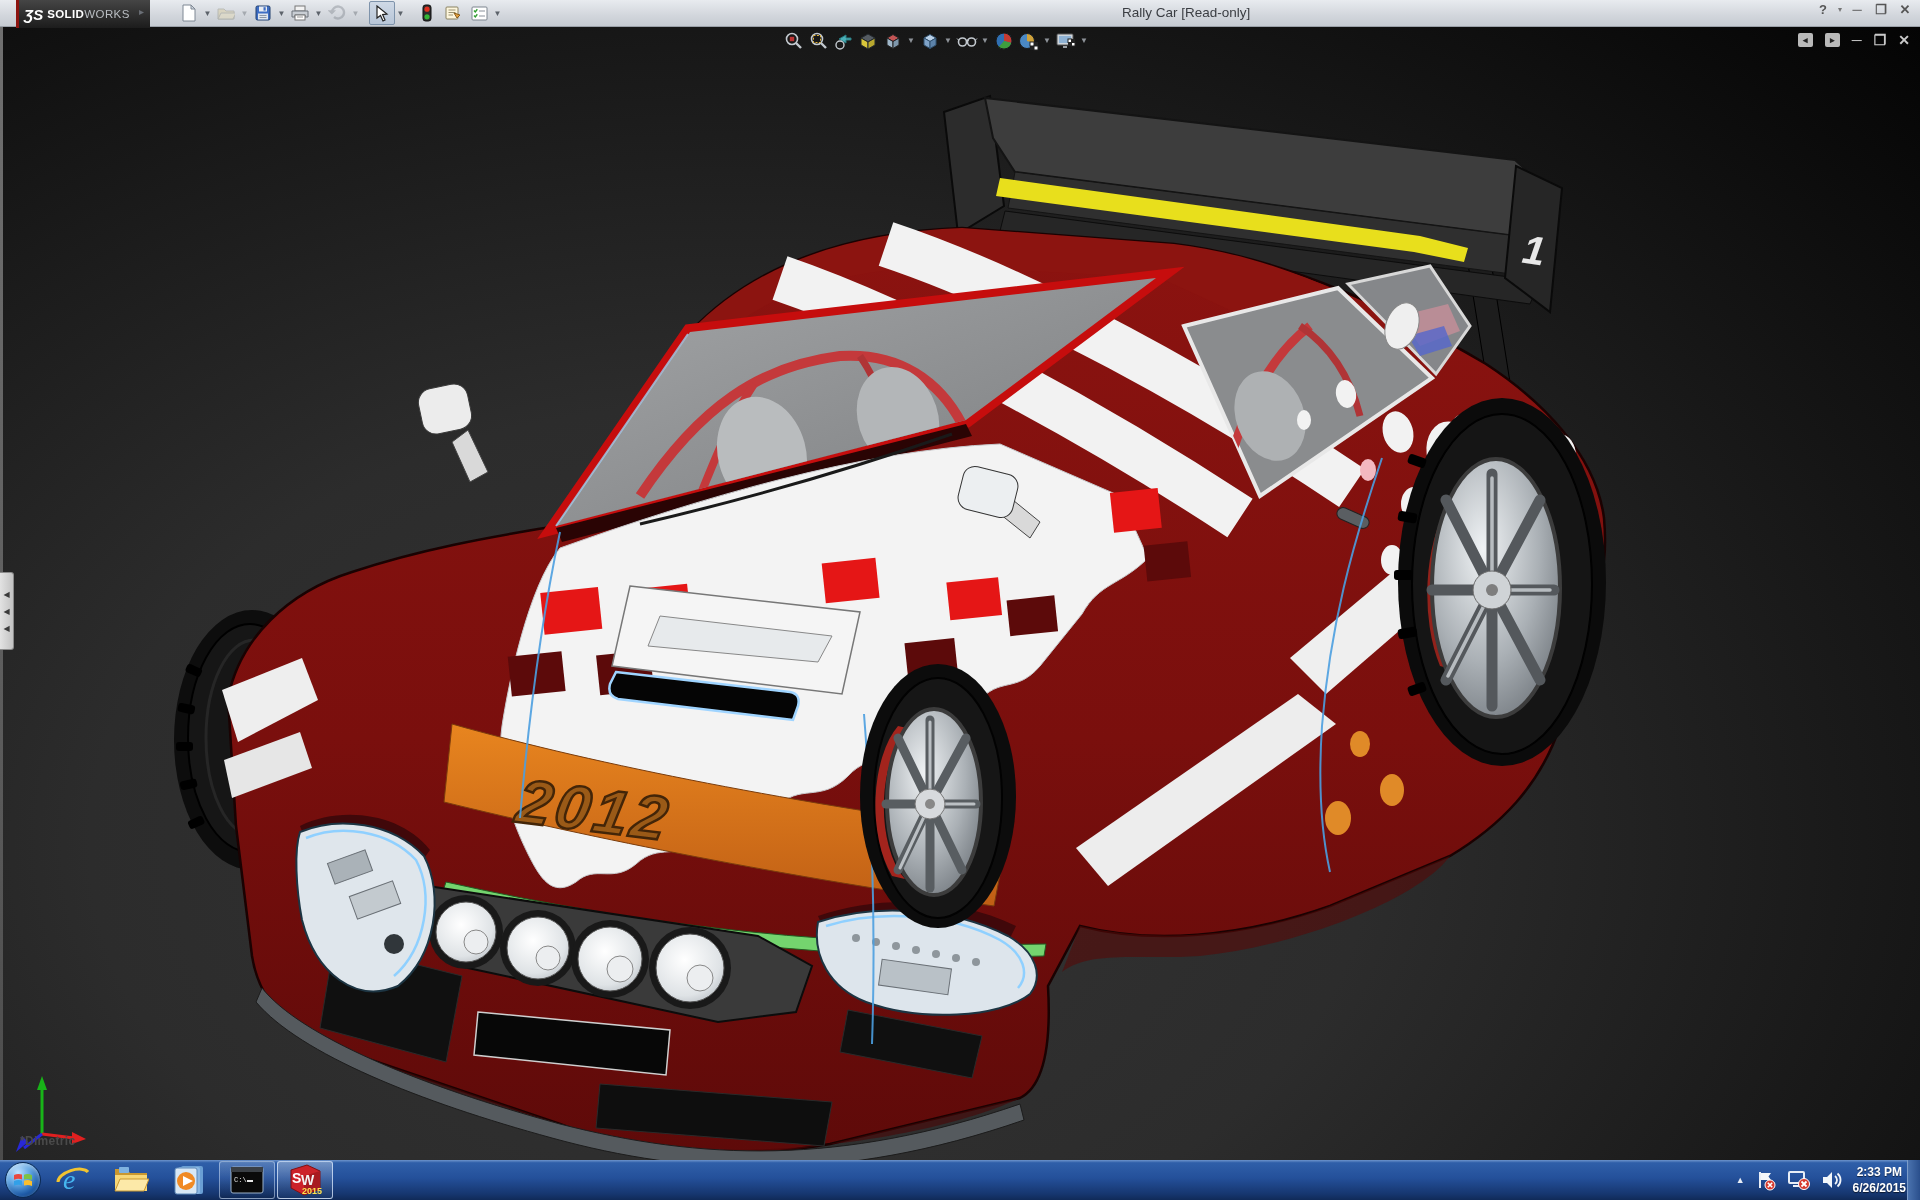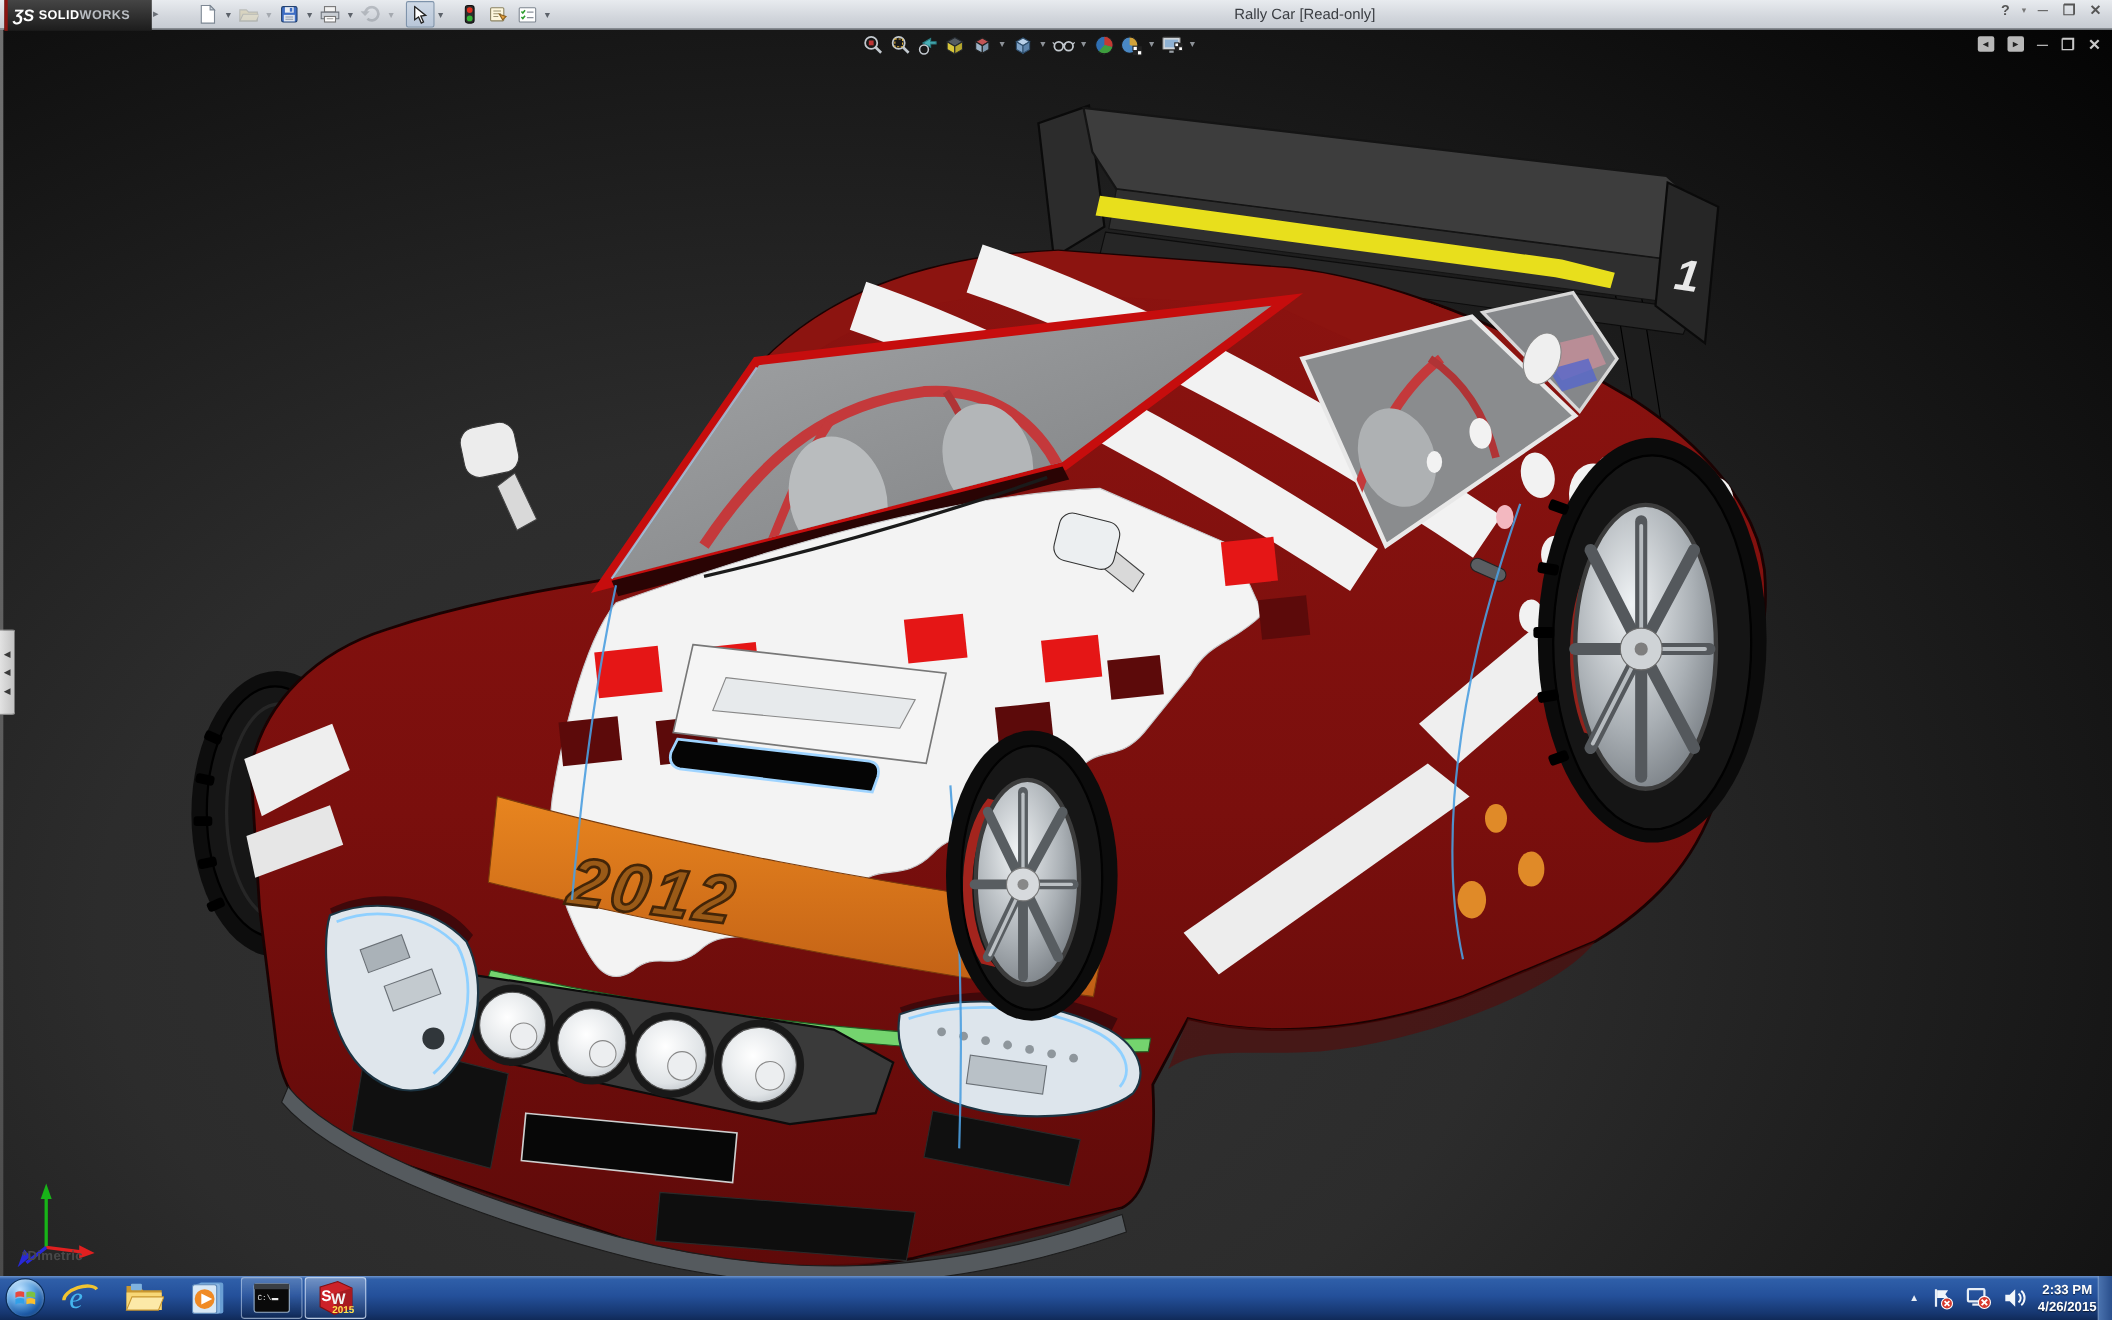--- a/index.html
+++ b/index.html
@@ -2,26 +2,26 @@
 <html><head>
 <meta charset="utf-8">
 <style>
   html,body{margin:0;padding:0;background:#000;}
   body{width:1920px;height:1200px;position:relative;overflow:hidden;
        font-family:"Liberation Sans",sans-serif;-webkit-font-smoothing:antialiased;}
 
   
   .titlebar{position:absolute;left:0;top:0;width:1920px;height:26px;
     background:linear-gradient(#e8ebef,#d2d6dc 60%,#c6cbd2);border-bottom:1px solid #9aa0a8;z-index:30;}
-  .logoblock{position:absolute;left:4px;top:0;width:134px;height:28px;
+  .logoblock{position:absolute;left:16px;top:0;width:134px;height:28px;
     background:linear-gradient(#454545,#1c1c1c);display:flex;align-items:center;gap:4px;padding-left:8px;box-sizing:border-box;}
   .logoblock:before{content:"";position:absolute;left:0;top:0;width:3px;height:28px;background:#8c1410;}
   .logomark{color:#fff;font-size:15px;font-weight:bold;font-style:italic;line-height:1;}
   .logotxt{color:#fff;font-size:11.5px;font-weight:bold;letter-spacing:.4px;}
-  .logotxt span{color:#b9bdc2;font-weight:bold;text-align:right;}
+  .logotxt span{color:#b9bdc2;font-weight:normal;text-align:right;}
   .flyarrow{position:absolute;left:139px;top:6px;color:#6a6f76;font-size:10px;}
   .tb-row{position:absolute;left:176px;top:1px;height:24px;display:flex;align-items:center;}
   .tbtn{width:24px;height:22px;display:flex;align-items:center;justify-content:center;border:1px solid transparent;border-radius:2px;}
   .tbtn.disabled{opacity:.4;}
   .tbtn.pressed{background:linear-gradient(#cfd9e6,#b8c6d8);border-color:#7e93ab;}
   .caret{width:11px;height:22px;color:#5c626a;font-size:8px;display:flex;align-items:center;justify-content:center;}
   .caret.dim{opacity:.4;}
   .tb-gap{width:8px;}
   .win-title{position:absolute;left:1086px;top:5px;font-size:13.5px;color:#3a3d42;margin-left:36px;}
   .tb-right{position:absolute;right:6px;top:2px;display:flex;align-items:center;gap:6px;color:#555;}
@@ -642,17 +642,17 @@
       <rect x="6" y="16" width="7" height="2" fill="#e8eef6"></rect>
       <circle cx="17" cy="15" r="5.5" fill="#d63a2e" stroke="#fff"></circle>
       <path d="M14.5,12.5 l5,5 M19.5,12.5 l-5,5" stroke="#fff" stroke-width="1.8"></path>
     </svg>
     <svg width="22" height="22" viewBox="0 0 22 22">
       <path d="M2,8 h4 l5,-5 v16 l-5,-5 H2 Z" fill="#f2f6fa"></path>
       <path d="M14,7 a5,5 0 0 1 0,8 M16.5,4.5 a8.5,8.5 0 0 1 0,13" fill="none" stroke="#f2f6fa" stroke-width="1.8"></path>
     </svg>
     <div class="clock">
       <div>2:33 PM</div>
-      <div>4/26/2015</div>
+      <div>6/26/2015</div>
     </div>
   </div>
   <div class="showdesk"></div>
 </div>
 
 </body></html>

